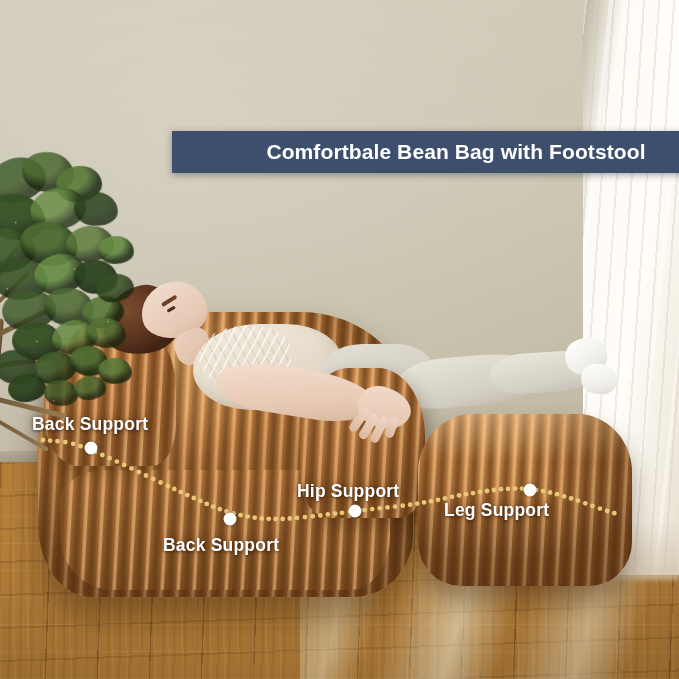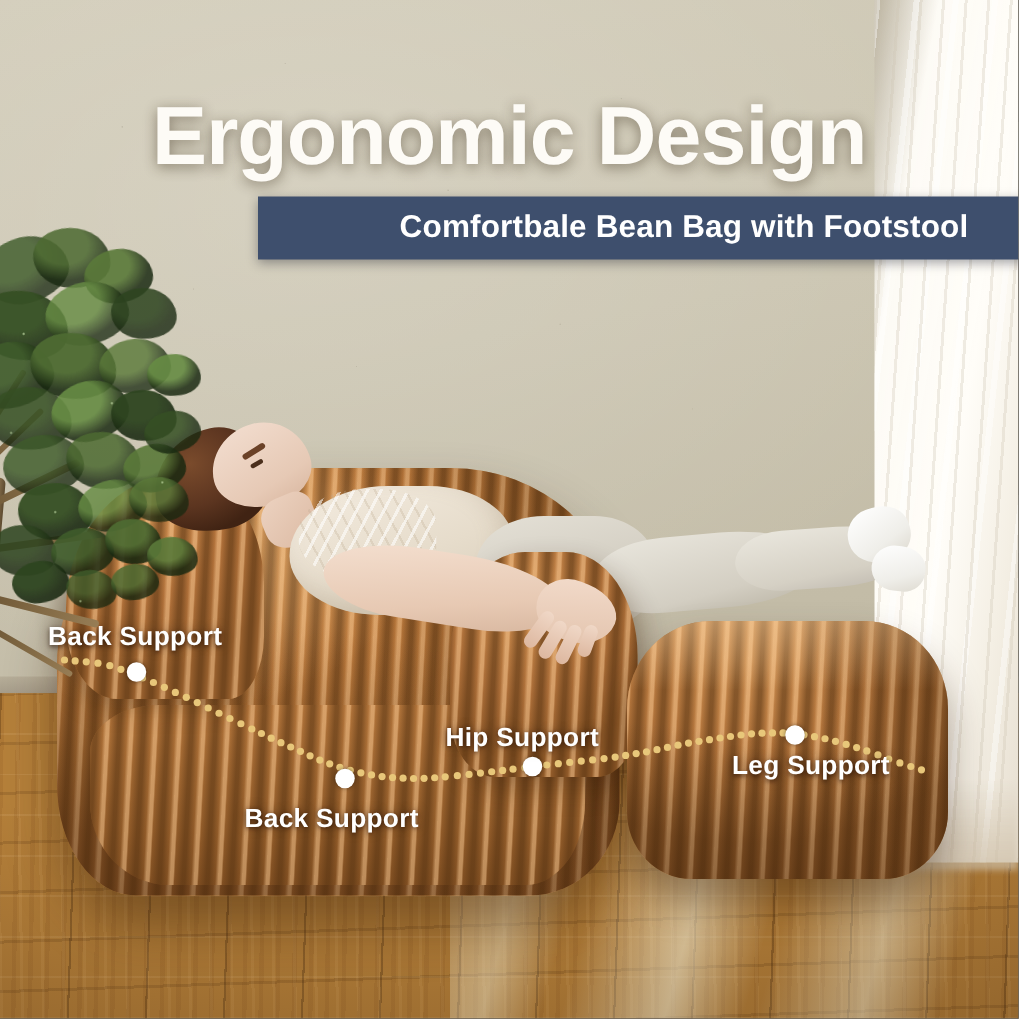--- a/index.html
+++ b/index.html
@@ -490,21 +490,20 @@
   <div id="markers">
       <div class="marker" style="left: 91px; top: 448px; background: rgb(255, 255, 255);"></div>
       <div class="marker" style="left: 230px; top: 519px; background: rgb(255, 255, 255);"></div>
       <div class="marker" style="left: 355px; top: 511px; background: rgb(255, 255, 255);"></div>
       <div class="marker" style="left: 530px; top: 490px; background: rgb(255, 255, 255);"></div>
     </div>
   <div id="labels">
       <div class="label" style="left: 32px; top: 414px;">Back Support</div>
       <div class="label" style="left: 163px; top: 535px;">Back Support</div>
       <div class="label" style="left: 297px; top: 481px;">Hip Support</div>
-      <div class="label" style="left: 488px; top: 500px;">Leg Support</div>
+      <div class="label" style="left: 444px; top: 500px;">Leg Support</div>
     </div>
 
-  <div class="title">Ergonomic Design</div>
   <div class="subbar">
     <span>Comfortbale Bean Bag with Footstool</span>
   </div>
 
 </div>
 
 </body></html>

